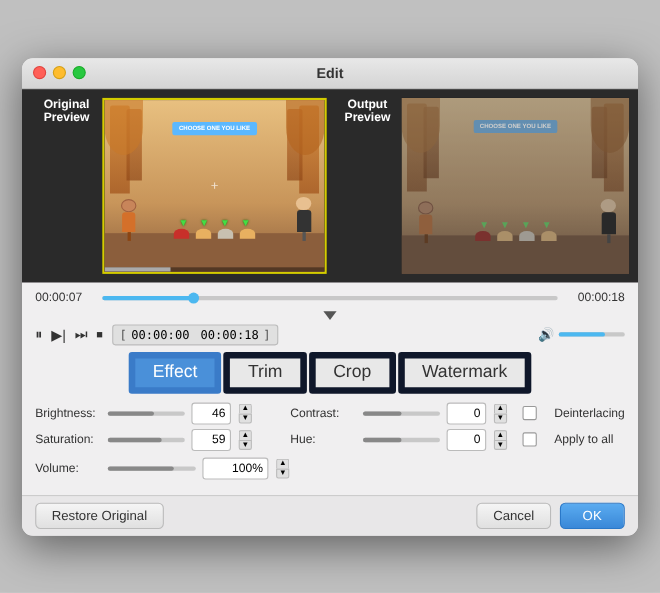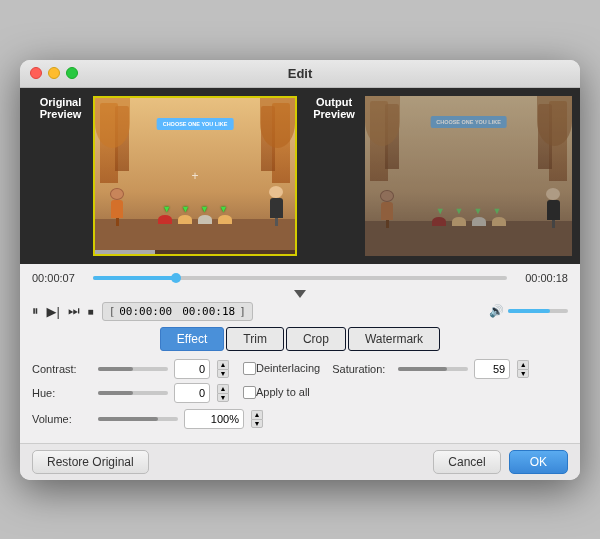--- a/index.html
+++ b/index.html
@@ -220,24 +220,24 @@
     }
 
     .tabs-row {
       display: flex;
       justify-content: center;
       gap: 2px;
       margin-bottom: 8px;
     }
     .tab-btn {
       padding: 4px 16px;
-      border: 1px solid #0f172a;
+      border: 6px solid #0f172a;
       background: #e8e8e8;
       cursor: pointer;
-      font-size: 12px;
+      font-size: 16px;
       color: #333;
       border-radius: 3px;
     }
     .tab-btn.active {
       background: #4a90d9;
       color: white;
       border-color: #3a7bc8;
     }
 
     .param-grid {
@@ -298,22 +298,22 @@
       align-items: center;
       justify-content: center;
       cursor: pointer;
       line-height: 1;
     }
     .stepper-btn:first-child { border-radius: 2px 2px 0 0; border-bottom: none; }
     .stepper-btn:last-child { border-radius: 0 0 2px 2px; }
 
     .checkbox-row {
       display: flex;
-      align-items: flex-start;
-      gap: 0;
+      align-items: center;
+      gap: 16px;
       font-size: 11px;
       color: #333;
     }
     .checkbox {
       width: 13px;
       height: 13px;
       border: 1px solid #999;
       border-radius: 2px;
       background: white;
       cursor: pointer;
@@ -509,20 +509,31 @@
 
     <div class="tabs-row">
       <button class="tab-btn active">Effect</button>
       <button class="tab-btn">Trim</button>
       <button class="tab-btn">Crop</button>
       <button class="tab-btn">Watermark</button>
     </div>
 
     <div class="param-grid">
 
+      <div class="param-row">
+        <span class="param-label">Brightness:</span>
+        <div class="param-slider">
+          <div class="param-slider-fill" style="width:60%"></div>
+        </div>
+        <div class="param-value-box">46</div>
+        <div class="stepper">
+          <div class="stepper-btn">▲</div>
+          <div class="stepper-btn">▼</div>
+        </div>
+      </div>
 
       <div class="param-row">
         <span class="param-label">Contrast:</span>
         <div class="param-slider">
           <div class="param-slider-fill" style="width:50%"></div>
         </div>
         <div class="param-value-box">0</div>
         <div class="stepper">
           <div class="stepper-btn">▲</div>
           <div class="stepper-btn">▼</div>

